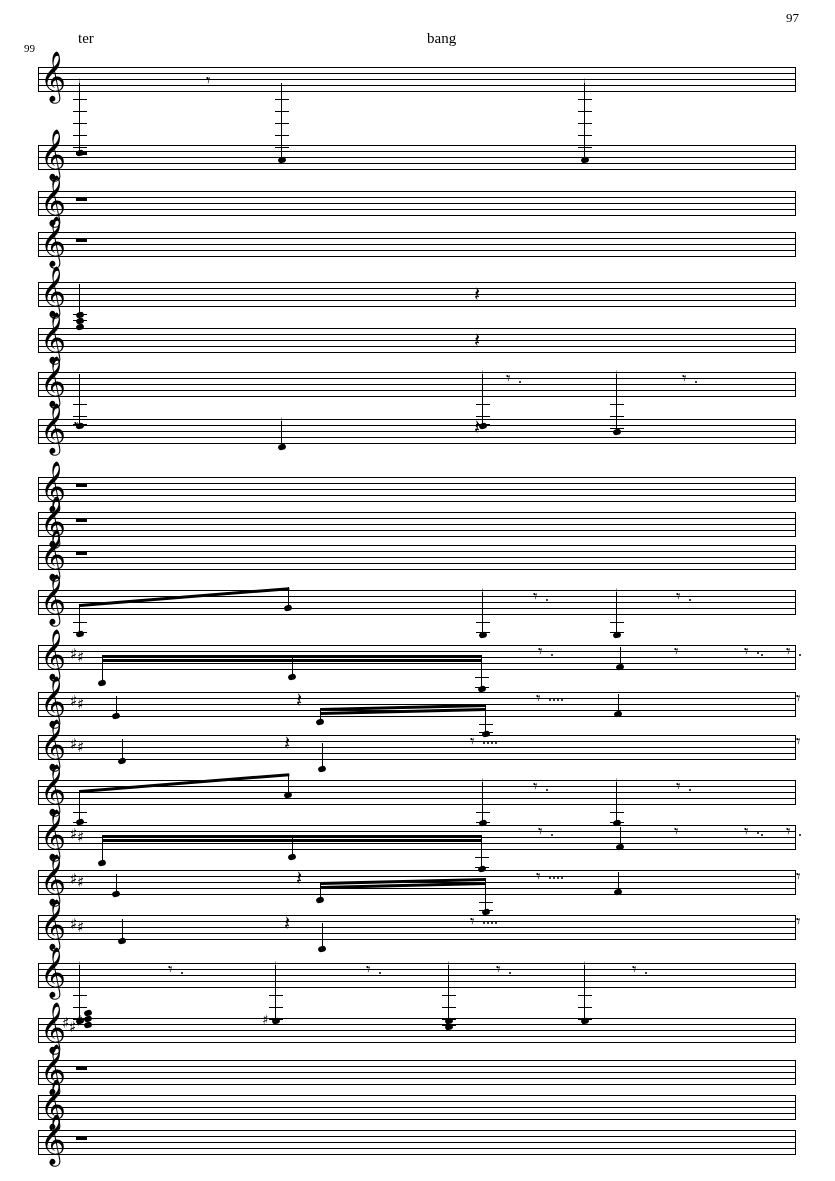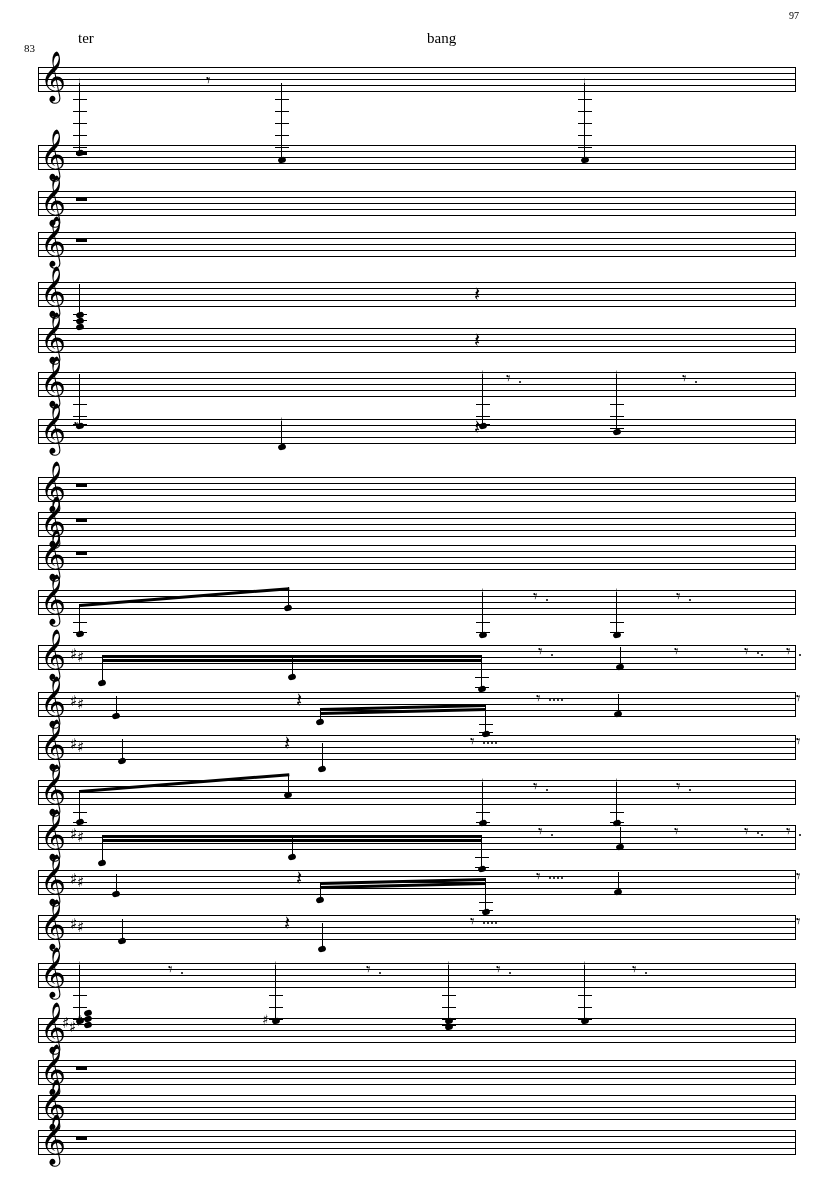--- a/index.html
+++ b/index.html
@@ -18,21 +18,21 @@
   .page {
     position: absolute;
     left: 0; top: 0;
     width: 835px;
     height: 1181px;
   }
   .page-number {
     position: absolute;
     right: 36px;
     top: 10px;
-    font-size: 10px;
+    font-size: 13px;
     font-family: "Liberation Serif", serif;
   }
   .measure-number {
     position: absolute;
     font-size: 11px;
     font-family: "Liberation Serif", serif;
   }
   .lyric {
     position: absolute;
     font-size: 15px;
@@ -138,21 +138,21 @@
     background: #000000;
   }
 </style>
 </head>
 <body>
 
 <div class="page">
 
   <div class="page-number">97</div>
 
-  <div class="measure-number" style="left:24px; top:42px;">83</div>
+  <div class="measure-number" style="left:24px; top:42px;">99</div>
 
   <div class="lyric" style="left:78px; top:30px;">ter</div>
   <div class="lyric" style="left:427px; top:30px;">bang</div>
 
   <div class="staff" style="top:67px;">
     <div class="line l0"></div>
     <div class="line l1"></div>
     <div class="line l2"></div>
     <div class="line l3"></div>
     <div class="line l4"></div>

